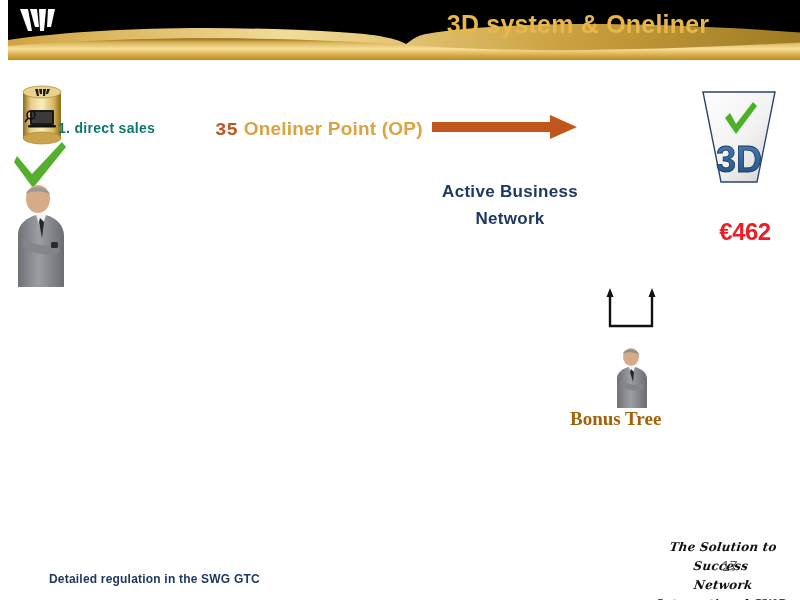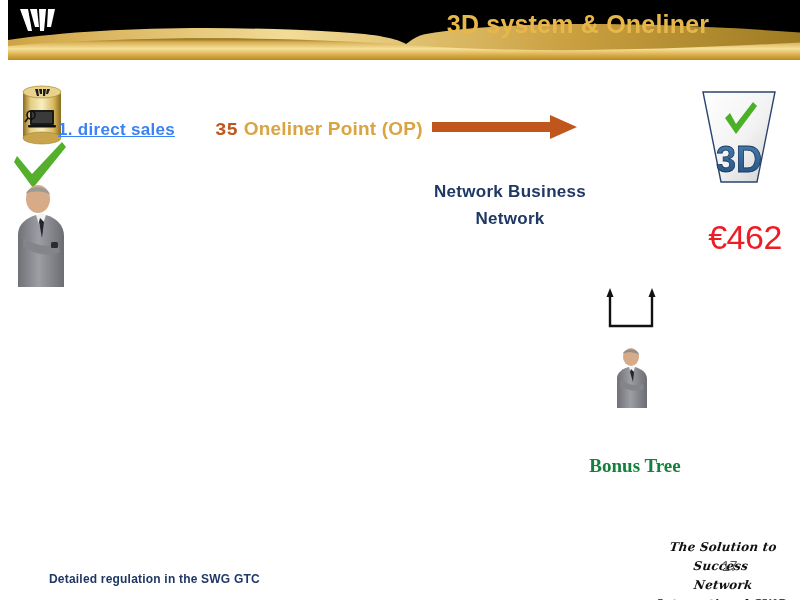--- a/index.html
+++ b/index.html
@@ -26,22 +26,22 @@
     text-align:center; z-index:4;
     font-size:25px; font-weight:bold; letter-spacing:.2px;
     color:#e8b74a;
     font-family:"Liberation Sans", sans-serif;
   }
 
   
   .badge-coin { position:absolute; left:18px; top:84px; width:48px; height:62px; }
   .label-direct-sales {
     position:absolute; left:58px; top:120px;
-    font-size:17px; font-weight:bold; color:#3b82f6;
-    letter-spacing:.3px; white-space:nowrap;text-decoration:underline;
+    font-size:14px; font-weight:bold; color:#0f766e;
+    letter-spacing:.3px; white-space:nowrap;
   }
   .check-green-big { position:absolute; left:8px; top:140px; width:62px; height:54px; }
   .person-left { position:absolute; left:4px; top:182px; width:72px; height:105px; }
 
   
   .op-line {
     position:absolute; left:215px; top:118px;
     font-size:19px; font-weight:bold; white-space:nowrap; letter-spacing:.2px;
   }
   .op-num { color:#c0561c;font-family:Liberation Mono, monospace; }
@@ -51,31 +51,30 @@
     position:absolute; left:410px; top:178px; width:200px;
     text-align:center; color:#1f3864;
     font-size:17px; font-weight:bold; line-height:27px; letter-spacing:.3px;
   }
 
   
   .funnel-3d { position:absolute; left:697px; top:88px; width:84px; height:98px; }
   .price-euro {
     position:absolute; left:690px; top:218px; width:110px;
     text-align:center; color:#ee1c25;
-    font-size:34px; font-weight:normal; letter-spacing:-.5px;
+    font-size:24px; font-weight:bold; letter-spacing:-.5px;
   }
 
   
   .bracket-u { position:absolute; left:605px; top:288px; width:52px; height:42px; }
   .person-bonus { position:absolute; left:608px; top:346px; width:48px; height:62px; }
   .label-bonus-tree {
-    position:absolute; left:570px; top:408px; width:130px; text-align:center;
-    color:#15803d; font-size:19px; font-weight:bold;
+    position:absolute; left:570px; top:408px; width:130px; 
+    color:#a16207; font-size:19px; font-weight:bold;
     font-family:"Liberation Serif", serif;
-    margin-top:47px;
   }
 
   
   .footer-note {
     position:absolute; left:16px; top:572px;
     color:#1f3864; font-size:12px; font-weight:bold; letter-spacing:.2px;padding-left:33px;
   }
   .signature {
     position:absolute; left:648px; top:538px; width:148px;
     text-align:center; color:#111111; line-height:19px;
@@ -177,21 +176,21 @@
 <div class="op-line">
   <span class="op-num">35</span>
   <span class="op-text">Oneliner Point (OP)</span>
 </div>
 
 <svg class="arrow-right" viewBox="0 0 145 28">
   <path d="M0,9 L118,9 L118,2 L145,14 L118,26 L118,19 L0,19 Z" fill="#c0561c"></path>
 </svg>
 
 <div class="active-binary">
-  <div>Network Business</div>
+  <div>Active Business</div>
   <div>Network</div>
 </div>
 
 <svg class="funnel-3d" viewBox="0 0 84 98">
   <defs>
     <linearGradient id="funng" x1="0" y1="0" x2="1" y2="1">
       <stop offset="0%" stop-color="#ffffff"></stop>
       <stop offset="55%" stop-color="#f2f2f2"></stop>
       <stop offset="100%" stop-color="#cfcfcf"></stop>
     </linearGradient>

